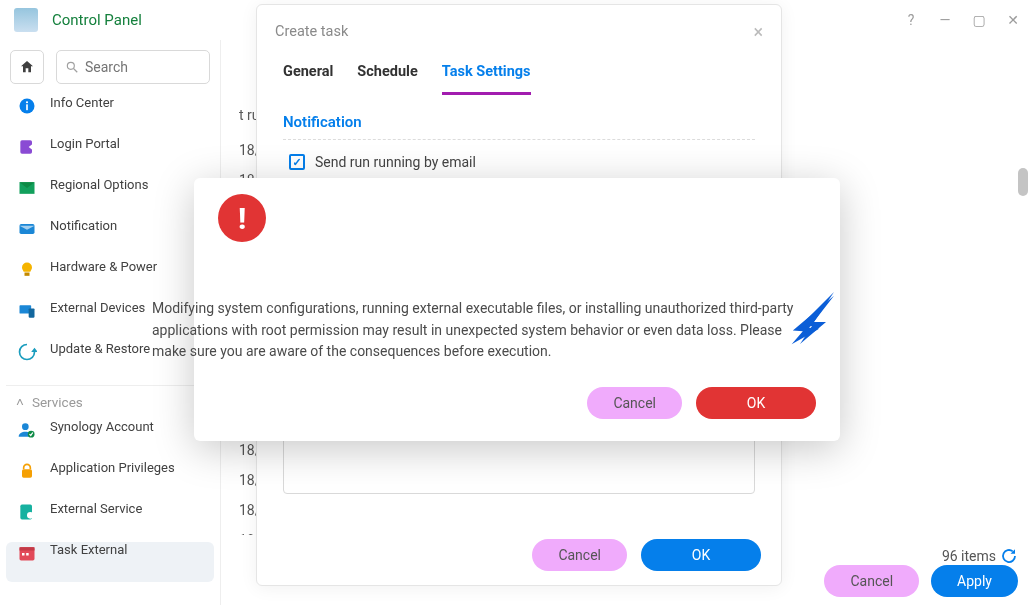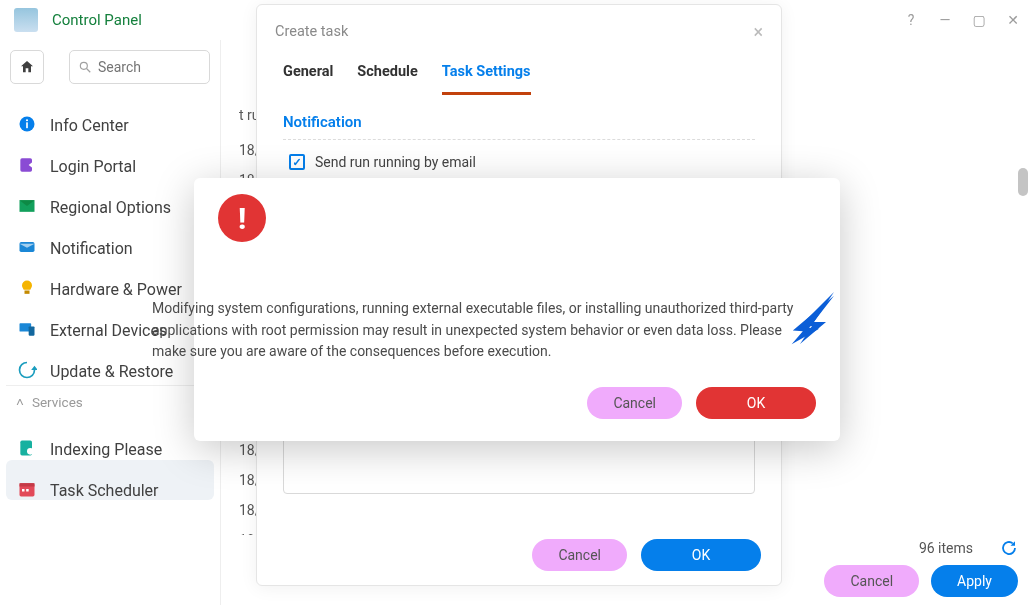--- a/index.html
+++ b/index.html
@@ -9,56 +9,56 @@
   .win-header { display:flex; align-items:center; height:40px; padding:0 8px 0 14px; color:#555; font-size:15px;}
   .app-icon { width:24px; height:24px; margin-right:14px; background:linear-gradient(#96c5de,#cadff0); border-radius:3px; display:flex;}
   .win-title{font-weight:400;color:#15803d;}
   .win-spacer{flex:1;}
   .win-btn{width:22px;height:22px;margin-left:12px;color:#9c9c9c;display:flex;align-items:center;justify-content:center;font-size:14px;}
 
   .body-row{display:flex; height:calc(100% - 40px);}
 
   
   .sidebar{width:220px; padding:6px 6px 0 6px;}
-  .top-row{display:flex;align-items:flex-end;gap:25px;padding:4px 4px 10px 4px;}
+  .top-row{display:flex;align-items:flex-end;gap:12px;padding:4px 4px 10px 4px;}
   .home-btn{width:34px;height:34px;border:1px solid #d9d9d9;border-radius:5px;display:flex;align-items:center;justify-content:center;background:#fff;}
   .search-wrap{flex:1;height:34px;border:1px solid #d9d9d9;border-radius:5px;display:flex;align-items:center;padding:0 8px;background:#fff;}
   .search-wrap input{border:none;outline:none;font-size:14px;width:100%;color:#555;}
   .search-wrap .sicon{margin-right:6px;color:#a0a0a0;}
-  .nav-item{display:flex;align-items:flex-end;height:40px;padding:0 10px;border-radius:6px;font-size:16px;color:#414141;cursor:pointer;margin:1px 0;}
+  .nav-item{display:flex;align-items:flex-start;height:40px;padding:0 10px;border-radius:6px;font-size:13px;color:#414141;cursor:pointer;margin:1px 0;}
   .nav-item .nicon{width:22px;height:22px;margin-right:12px;display:flex;align-items:center;justify-content:center;}
   .nav-item.active{background:#eef2f6;}
   .section-hdr{display:flex;align-items:center;color:#9a9a9a;font-size:13.5px;padding:8px 10px;margin-top:4px;border-top:1px solid #eee;}
   .section-hdr .chev{margin-right:8px;}
 
   
   .main{flex:1;position:relative;border-left:1px solid #eee;}
   .table-head{display:flex;height:40px;align-items:center;font-size:14px;color:#5a5a5a;padding:0 10px;margin-top:55px;}
   .th{padding:0 8px;}
   .th.run{width:115px;} .th.owner{flex:1;}
   .tbody{max-height:400px;overflow:hidden;}
   .trow{display:flex;height:30px;align-items:center;font-size:14px;color:#555;padding:0 10px;}
   .td.run{width:115px;white-space:nowrap;overflow:hidden;padding:0 8px;}
   .td.owner{flex:1;padding:0 8px;}
   .scrolltrack{position:absolute;right:4px;top:128px;width:10px;height:28px;background:#c4c4c4;border-radius:5px;}
-  .table-footer{position:absolute;bottom:48px;right:14px;display:flex;align-items:center;font-size:14px;color:#555;gap:27px;}
+  .table-footer{position:absolute;bottom:40px;right:14px;display:flex;align-items:center;font-size:14px;color:#555;gap:4px;}
   .refresh{color:#0d6cc4;}
   .bottom-bar{position:absolute;bottom:8px;right:14px;display:flex;gap:12px;}
   .pill{height:32px;padding:0 26px;border-radius:16px;border:none;font-size:14px;display:flex;align-items:center;justify-content:center;cursor:pointer;}
   .pill.gray{background:#f0abfc;color:#555;}
   .pill.blue{background:#057FEB;color:#fff;}
   .pill.red{background:#E13434;color:#fff;}
 
   
   .dialog{position:absolute;left:256px;top:4px;width:526px;height:582px;background:#fff;border:1px solid #e5e5e5;border-radius:6px;box-shadow:0 2px 18px rgba(0,0,0,.06);}
   .dlg-title{height:52px;display:flex;align-items:center;padding:0 18px;font-size:14.5px;color:#8a8a8a;}
   .dlg-close{margin-left:auto;color:#bbb;font-size:18px;}
   .tabs{display:flex;gap:24px;padding:0 26px;font-size:14.5px;font-weight:700;color:#323232;}
   .tab{padding:6px 0 12px 0;cursor:pointer;}
-  .tab.active{color:#057FEB;border-bottom:3px solid #c2410c;}
+  .tab.active{color:#057FEB;border-bottom:3px solid #a21caf;}
   .dlg-body{padding:14px 26px 0 26px;}
   .sect-title{color:#057FEB;font-size:15px;font-weight:600;padding:4px 0 8px 0;border-bottom:1px dashed #dcdcdc;}
   .chk-row{display:flex;align-items:center;gap:10px;padding:14px 6px;font-size:14px;color:#444;}
   .chk{width:16px;height:16px;border:2px solid #057FEB;border-radius:2px;display:flex;align-items:center;justify-content:center;color:#057FEB;font-size:11px;font-weight:900;}
   .script-box{margin-top:200px;border:1px solid #d9d9d9;border-radius:4px;padding:10px 14px;font-size:13.5px;color:#444;line-height:1.5;height:110px;}
   .dlg-footer{position:absolute;bottom:14px;right:20px;display:flex;gap:14px;}
 
   
   .warn{position:absolute;left:194px;top:178px;width:646px;background:#fff;border-radius:6px;box-shadow:0 8px 40px rgba(0,0,0,.22);padding:20px 24px 22px 24px;}
   .warn-row{display:flex;gap:18px;}
@@ -167,37 +167,57 @@
         </div>
       </div>
     <div class="section-hdr">
       <span class="chev">˄</span>
       <span>Services</span>
     </div>
     <div id="nav-services">
         <div class="nav-item">
           <span class="nicon">
             <svg width="20" height="20" viewBox="0 0 24 24">
+              <circle cx="10" cy="8" r="4" fill="#1B87D6"></circle>
+              <path d="M2 20c0-4 4-6 8-6s8 2 8 6" fill="#1B87D6"></path>
+              <circle cx="17" cy="17" r="4" fill="#0d8a45"></circle>
+              <path d="M15 17l1.5 1.5L19 15" stroke="#fff" stroke-width="1.5" fill="none"></path>
+            </svg>
+          </span>
+          <span>Synology Account</span>
+        </div>
+        <div class="nav-item">
+          <span class="nicon">
+            <svg width="20" height="20" viewBox="0 0 24 24">
+              <rect x="6" y="10" width="12" height="10" rx="2" fill="#F5A004"></rect>
+              <path d="M8 10V8a4 4 0 118 0v2" fill="none" stroke="#F5A004" stroke-width="2"></path>
+            </svg>
+          </span>
+          <span>Application Privileges</span>
+        </div>
+        <div class="nav-item">
+          <span class="nicon">
+            <svg width="20" height="20" viewBox="0 0 24 24">
               <rect x="4" y="3" width="14" height="18" rx="2" fill="#17B1A0"></rect>
               <circle cx="16" cy="16" r="4" fill="#fff"></circle>
               <line x1="19" y1="19" x2="22" y2="22" stroke="#fff" stroke-width="2"></line>
             </svg>
           </span>
-          <span>Indexing Please</span>
+          <span>External Service</span>
         </div>
         <div class="nav-item active">
           <span class="nicon">
             <svg width="20" height="20" viewBox="0 0 24 24">
               <rect x="3" y="5" width="18" height="16" rx="2" fill="#E24A59"></rect>
               <rect x="3" y="5" width="18" height="4" fill="#c43a47"></rect>
               <rect x="6" y="12" width="3" height="3" fill="#fff"></rect>
               <rect x="11" y="12" width="3" height="3" fill="#fff"></rect>
             </svg>
           </span>
-          <span>Task Scheduler</span>
+          <span>Task External</span>
         </div>
       </div>
   </div>
 
   <div class="main">
     <div class="table-head">
       <div class="th run"><span>t run time</span> <span style="color:#8a8a8a;font-size:11px">▲</span></div>
       <div class="th owner">Owner</div>
     </div>
     <div class="tbody" id="tbody">

